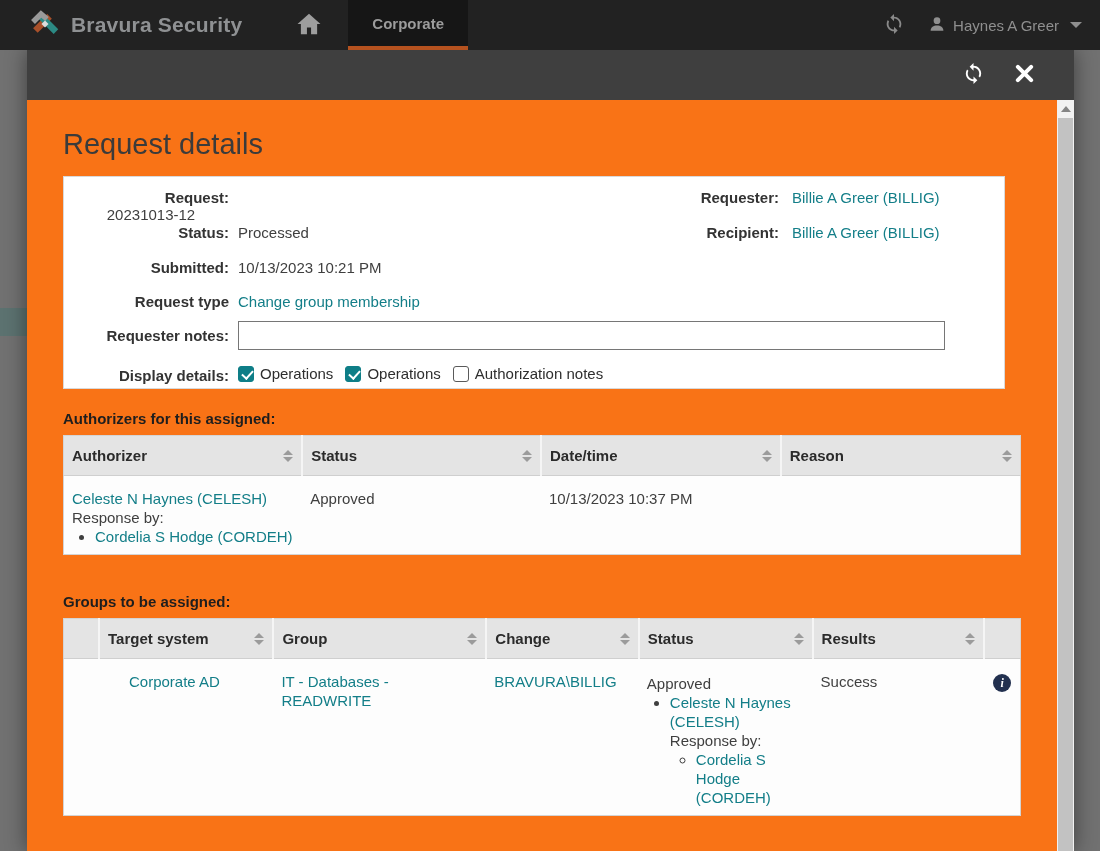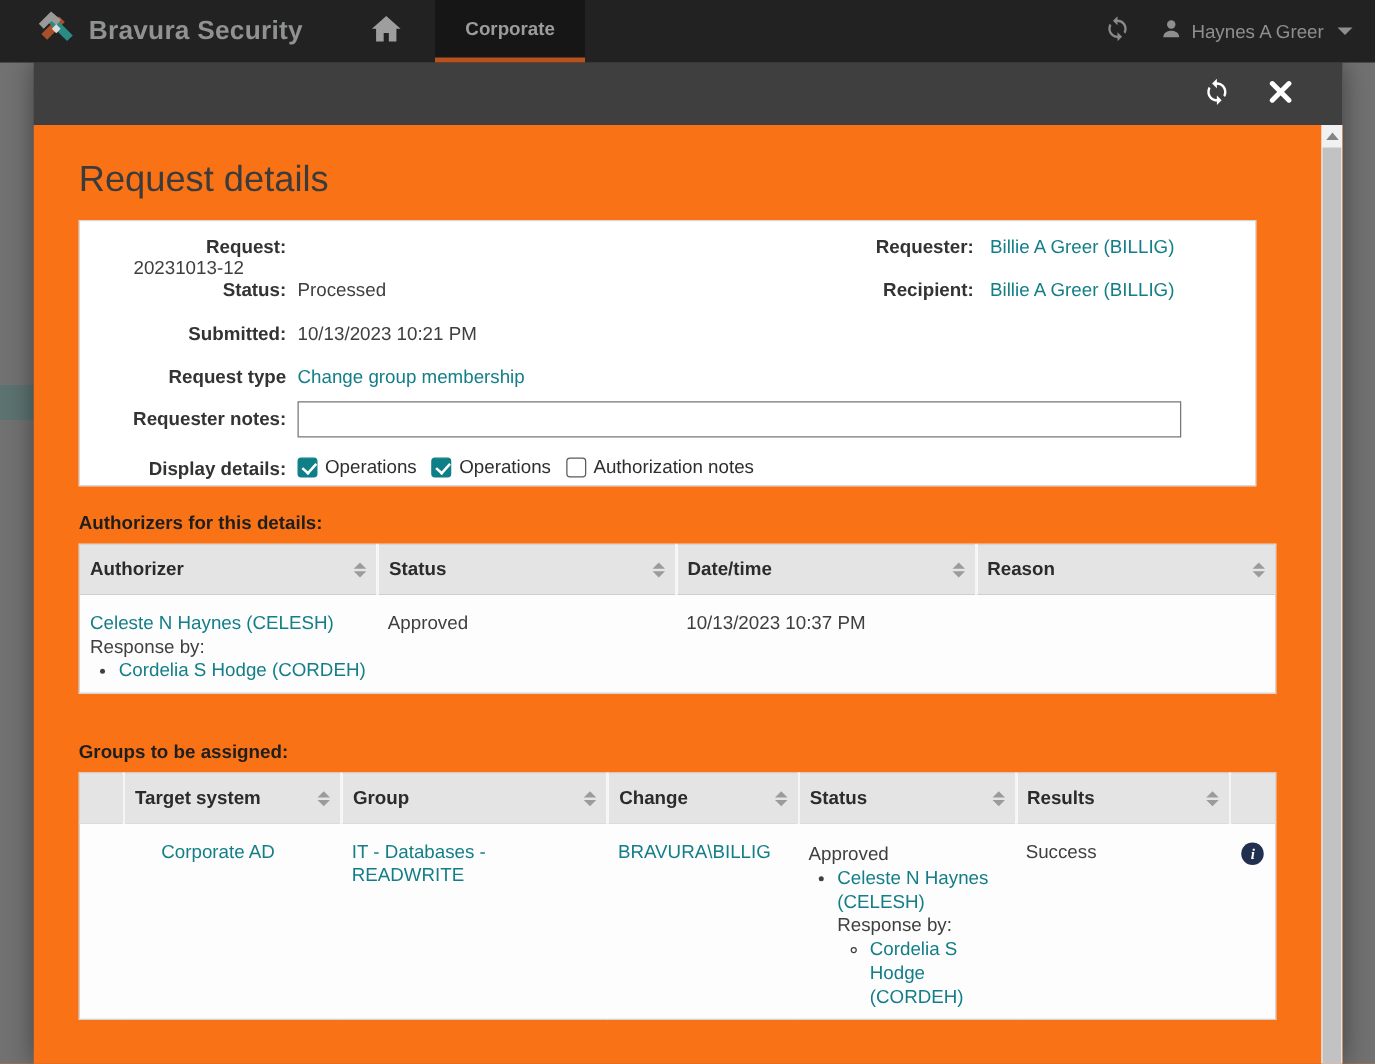--- a/index.html
+++ b/index.html
@@ -218,21 +218,21 @@
         <div class="check-row">
           <span class="cbx checked"></span>
           <span class="cbx-label">Operations</span>
           <span class="cbx checked"></span>
           <span class="cbx-label">Operations</span>
           <span class="cbx"></span>
           <span class="cbx-label">Authorization notes</span>
         </div>
       </div>
 
-      <div class="section-label">Authorizers for this details:</div>
+      <div class="section-label">Authorizers for this assigned:</div>
       <table class="grid">
         <colgroup>
             <col style="width:239px">
             <col style="width:239px">
             <col style="width:240px">
             <col style="width:240px">
           </colgroup>
         <thead>
           <tr>
             <th><span>Authorizer</span><span class="sort">

